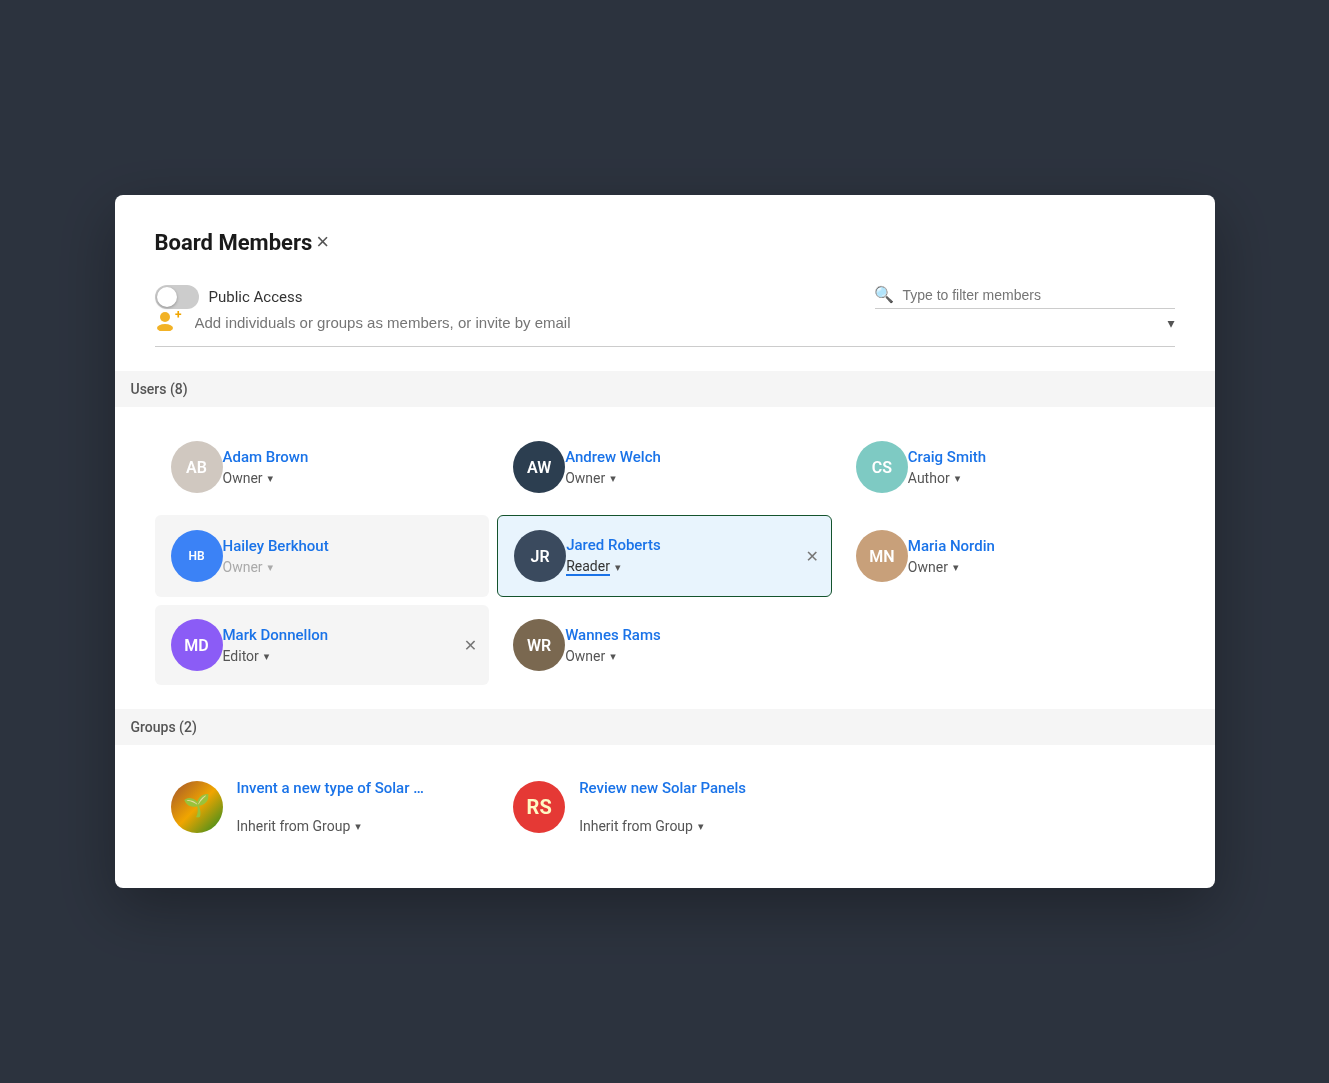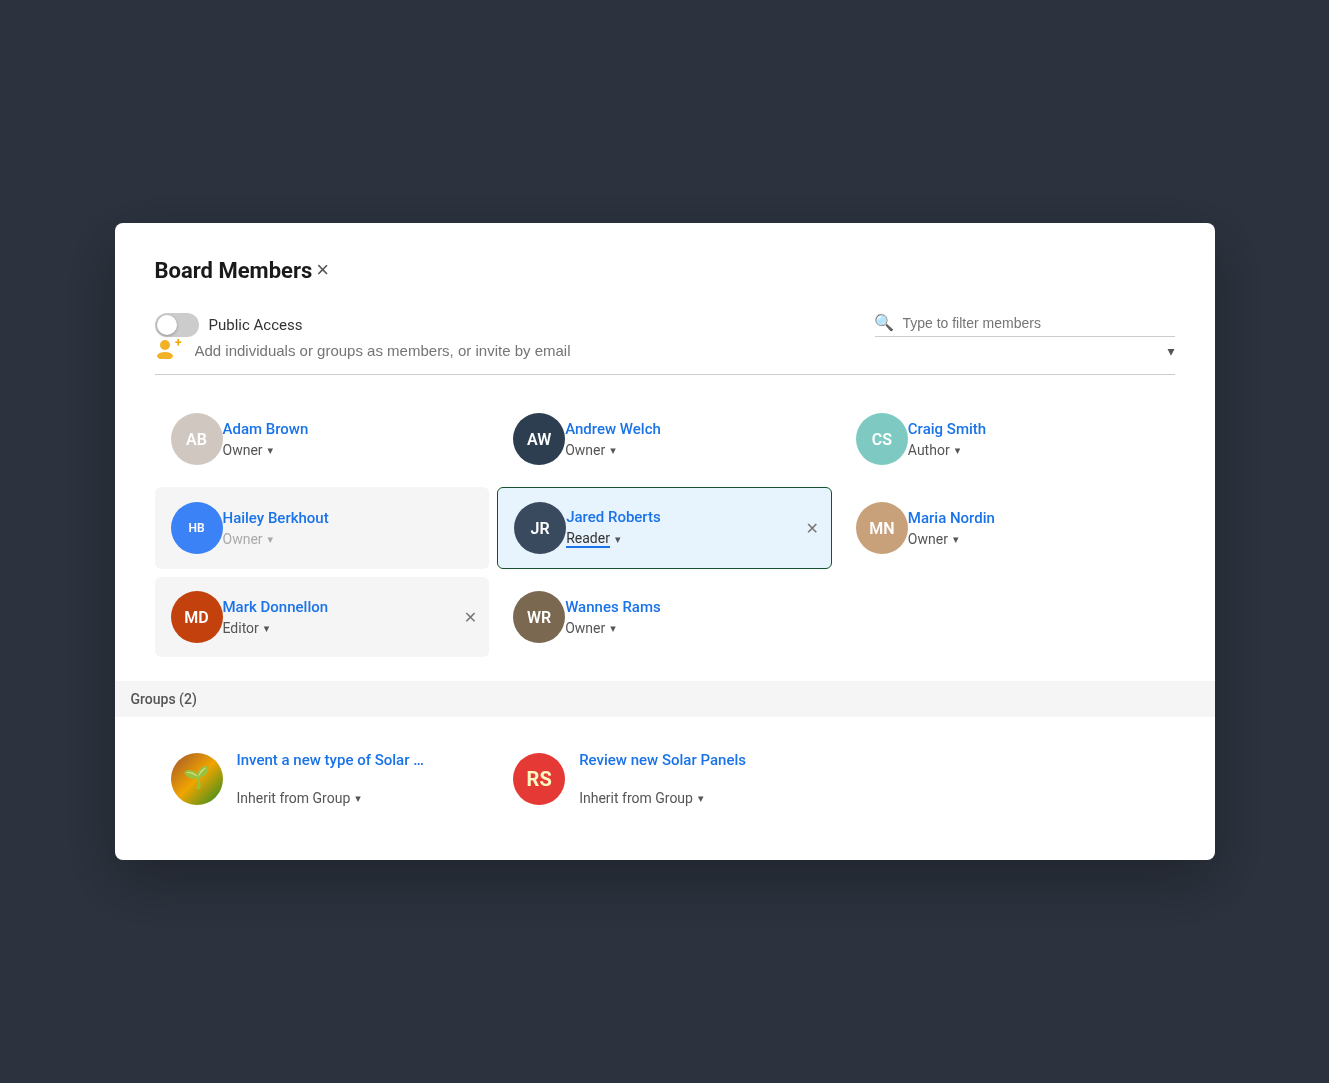--- a/index.html
+++ b/index.html
@@ -298,20 +298,23 @@
         <svg width="28" height="22" viewBox="0 0 28 22" fill="none" xmlns="http://www.w3.org/2000/svg">
           <circle cx="10" cy="8" r="5" fill="#f0a500" opacity="0.85"></circle>
           <ellipse cx="10" cy="19" rx="8" ry="4" fill="#f0a500" opacity="0.85"></ellipse>
           <text x="20" y="10" font-size="12" fill="#f0a500" font-weight="bold">+</text>
         </svg>
       </span>
       <input class="add-input" type="text" placeholder="Add individuals or groups as members, or invite by email" style="">
       <span class="add-chevron">▾</span>
     </div>
 
+    <div class="section-header">
+      <span>Users (8)</span>
+    </div>
 
     <div class="members-grid" id="users-grid">
     <div class="member-card">
     <div style="width:52px;height:52px;border-radius:50%;background:#d0c8c0;display:flex;align-items:center;justify-content:center;font-size:16px;font-weight:600;color:#fff;flex-shrink:0;">AB</div>
     <div class="member-info">
       <div class="member-name">Adam Brown</div>
       <div class="member-role">
         <span class="role-label">Owner</span>
         <span class="chevron-down">▾</span>
       </div>
@@ -367,21 +370,21 @@
     <div class="member-info">
       <div class="member-name">Maria Nordin</div>
       <div class="member-role">
         <span class="role-label">Owner</span>
         <span class="chevron-down">▾</span>
       </div>
     </div>
 
   </div>
         <div class="member-card hovered">
-    <div style="width:52px;height:52px;border-radius:50%;background:#c2410c;display:flex;align-items:center;justify-content:center;font-size:16px;font-weight:600;color:#fff;flex-shrink:0;">MD</div>
+    <div style="width:52px;height:52px;border-radius:50%;background:#8b5cf6;display:flex;align-items:center;justify-content:center;font-size:16px;font-weight:600;color:#fff;flex-shrink:0;">MD</div>
     <div class="member-info">
       <div class="member-name">Mark Donnellon</div>
       <div class="member-role">
         <span class="role-label">Editor</span>
         <span class="chevron-down">▾</span>
       </div>
     </div>
     <button class="remove-btn">✕</button>
   </div>
         <div class="member-card">

